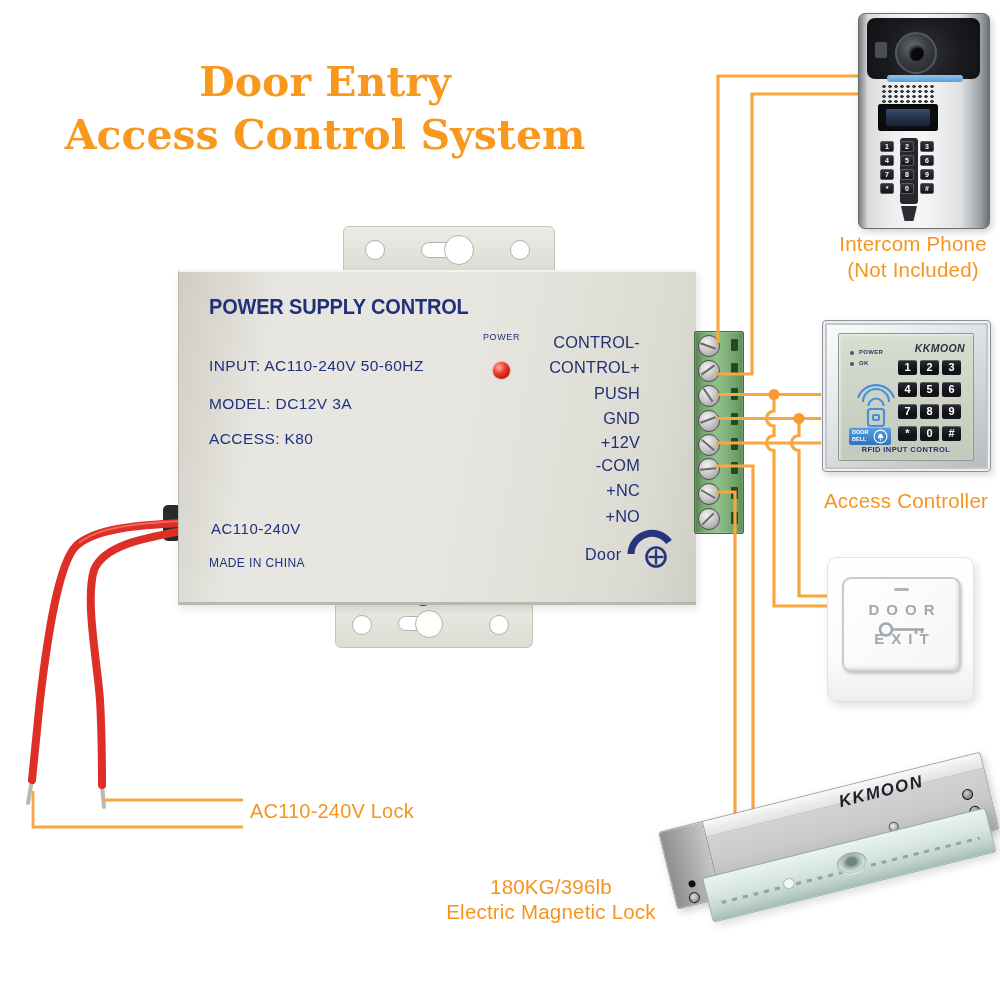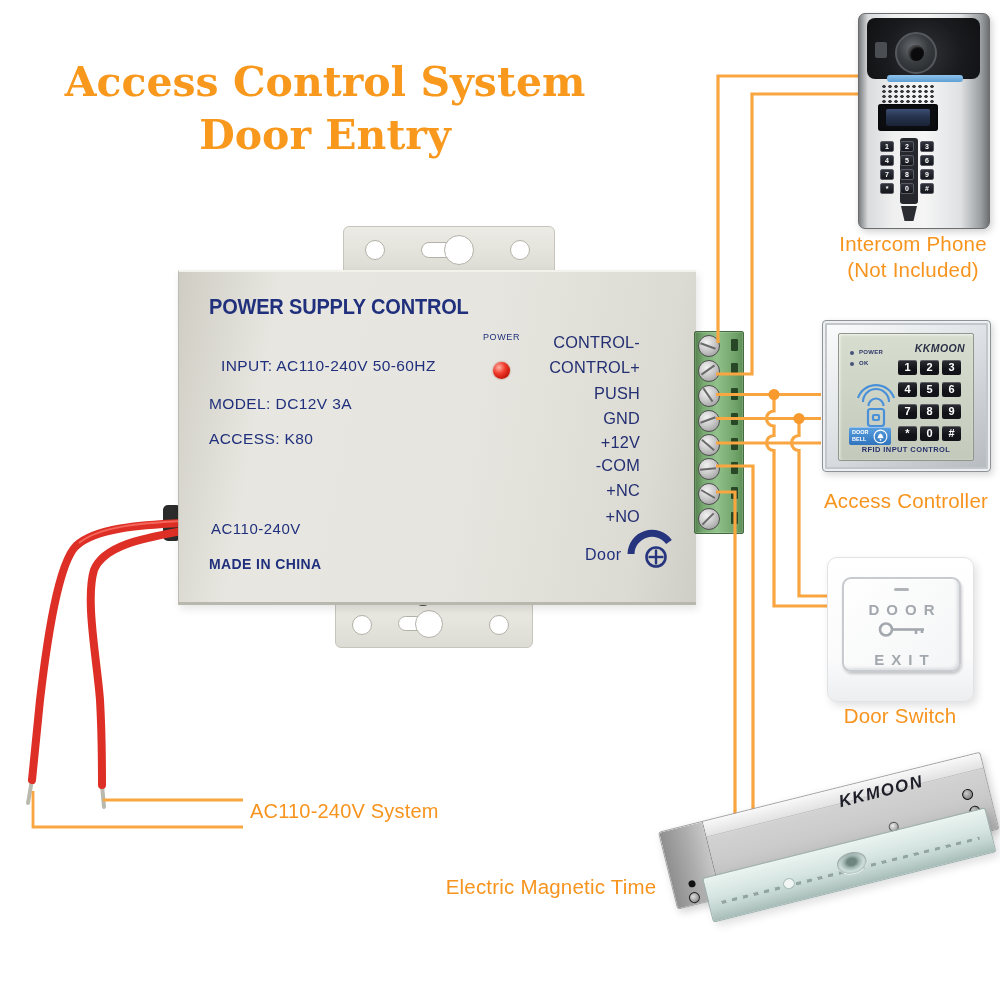--- a/index.html
+++ b/index.html
@@ -19,21 +19,21 @@
      box-shadow:2px 4px 8px rgba(0,0,0,.10);}
   .navy{color:#20307C;}
   #psu-title{left:30px;top:23px;font-size:21.5px;font-weight:bold;letter-spacing:-.2px;
              transform:scaleX(.93);transform-origin:left;}
   .psu-line{left:30px;font-size:15.5px;font-weight:500;letter-spacing:.4px;}
   #psu-power-label{left:304px;top:60px;font-size:9px;letter-spacing:.6px;}
   #psu-led{left:314px;top:90px;width:17px;height:17px;border-radius:50%;
      background:radial-gradient(circle at 35% 32%,#ffb4a6 0%,#f0392a 40%,#c01407 75%,#8e0d04 100%);
      box-shadow:0 0 2px rgba(150,20,10,.6);}
   #psu-voltage{left:32px;top:248px;font-size:15px;font-weight:500;letter-spacing:.5px;}
-  #psu-madein{left:30px;top:284px;font-size:14px;letter-spacing:.4px;font-weight:bold;}
+  #psu-madein{left:30px;top:284px;font-size:12px;letter-spacing:.4px;}
   #psu-time{left:406px;top:274px;font-size:16px;letter-spacing:.5px;}
   .tlabel{position:absolute;right:360px;width:160px;text-align:right;font-size:17px;
           color:#232f72;letter-spacing:.2px;transform:scaleX(.96);transform-origin:right;}
   
   #tblock{left:694px;top:331px;width:48px;height:201px;
      background:linear-gradient(90deg,#55804f 0%,#79aa72 18%,#92c18b 45%,#6fa268 85%,#5d8f57 100%);
      border:1px solid #446b40;border-radius:2px;
      box-shadow:inset 0 0 0 1px rgba(255,255,255,.15);}
   .screw{position:absolute;left:3px;width:20px;height:20px;border-radius:50%;
      background:radial-gradient(circle at 38% 32%,#f2f2f2 0%,#cacaca 45%,#8f8f8f 100%);
@@ -129,22 +129,22 @@
   
   .caption{position:absolute;color:#F7941E;font-size:20.5px;text-align:center;letter-spacing:.2px;}
   
   svg.layer{position:absolute;left:0;top:0;}
 </style>
 </head>
 <body>
 <div id="stage">
 
   <div class="abs" id="title">
+    <div>Door Entry</div>
     <div>Access Control System</div>
-    <div>Door Entry</div>
   </div>
 
   <svg class="layer" width="1000" height="1000">
     <rect x="163" y="505" width="18" height="36" rx="5" fill="#2b2b2b"></rect>
     <path d="M 32 780 L 28 803" stroke="#b9b9ad" stroke-width="4" fill="none" stroke-linecap="round"></path>
     <path d="M 102 785 L 104 807" stroke="#b9b9ad" stroke-width="4" fill="none" stroke-linecap="round"></path>
     <path d="M 182 523 C 140 525 95 528 76 546 C 58 564 47 640 40 700 C 36 740 34 760 32 780" stroke="#dd2f26" stroke-width="8" fill="none" stroke-linecap="round"></path>
     <path d="M 182 531 C 145 538 104 545 94 570 C 85 600 97 660 100 700 C 102 735 102 762 102 785" stroke="#dd2f26" stroke-width="8" fill="none" stroke-linecap="round"></path>
     <path d="M 182 521 C 142 523 100 526 79 543" stroke="#ff7d70" stroke-width="2" fill="none" opacity=".7"></path>
   </svg>
@@ -158,21 +158,21 @@
   <div class="abs bracket" style="left:335px;top:598px;width:196px;height:48px;border-radius:0 0 6px 6px;">
     <div class="abs" style="left:80px;top:-2px;width:14px;height:9px;border-radius:50%;background:#4a4a42;"></div>
     <div class="hole" style="left:16px;top:16px;width:18px;height:18px;"></div>
     <div class="keynotch" style="left:62px;top:17px;width:36px;height:13px;"></div>
     <div class="hole" style="left:79px;top:11px;width:26px;height:26px;"></div>
     <div class="hole" style="left:153px;top:16px;width:18px;height:18px;"></div>
   </div>
 
   <div class="abs" id="psu-box">
     <div class="abs navy" id="psu-title">POWER SUPPLY CONTROL</div>
-    <div class="abs navy psu-line" style="top:85px;margin-left:12px;">INPUT: AC110-240V 50-60HZ</div>
+    <div class="abs navy psu-line" style="top:85px;">INPUT: AC110-240V 50-60HZ</div>
     <div class="abs navy psu-line" style="top:123px;">MODEL: DC12V 3A</div>
     <div class="abs navy psu-line" style="top:158px;">ACCESS: K80</div>
     <div class="abs navy" id="psu-power-label">POWER</div>
     <div class="abs" id="psu-led"></div>
     <div class="abs navy" id="psu-voltage">AC110-240V</div>
     <div class="abs navy" id="psu-madein">MADE IN CHINA</div>
     <div class="abs navy" id="psu-time">Door</div>
     <svg class="abs" style="left:446px;top:255px;" width="50" height="44">
       <path d="M 6 27 A 21 21 0 0 1 44 15" stroke="#27357f" stroke-width="7" fill="none"></path>
       <circle cx="31" cy="30" r="9.5" stroke="#27357f" stroke-width="2.6" fill="none"></circle>
@@ -327,37 +327,37 @@
       <div class="abs" id="ds-dash"></div>
       <div class="ds-word" style="top:22px;">DOOR</div>
       <svg class="abs" style="left:34px;top:42px;" width="50" height="17">
         <g stroke="#a3a8ae" stroke-width="2.6" fill="none">
           <circle cx="8" cy="8.5" r="6"></circle>
           <line x1="14" y1="8.5" x2="46" y2="8.5"></line>
           <line x1="38" y1="8.5" x2="38" y2="13"></line>
           <line x1="44" y1="8.5" x2="44" y2="12"></line>
         </g>
       </svg>
-      <div class="ds-word" style="top:72px;">EXIT</div>
-    </div>
-  </div>
-  <div class="caption" style="left:810px;top:704px;width:180px;">Door Switch</div>
+      <div class="ds-word" style="top:51px;">EXIT</div>
+    </div>
+  </div>
 
   <div class="abs" id="lock-bar">
     <div class="abs" id="lock-endcap"></div>
     <div class="abs" id="lock-brand">KKMOON</div>
     <div class="lockdot" style="left:16px;top:54px;width:7px;height:7px;background:#111;"></div>
     <div class="lockdot" style="left:13px;top:66px;width:9px;height:9px;background:radial-gradient(circle at 40% 35%,#ddd,#777);border:1px solid #222;"></div>
     <div class="lockdot" style="left:224px;top:46px;width:8px;height:8px;background:radial-gradient(circle at 40% 35%,#eee,#888);border:1px solid #555;"></div>
     <div class="lockdot" style="left:303px;top:32px;width:9px;height:9px;background:radial-gradient(circle at 40% 35%,#ccc,#666);border:1.5px solid #111;"></div>
     <div class="lockdot" style="left:306px;top:50px;width:9px;height:9px;background:radial-gradient(circle at 40% 35%,#ccc,#666);border:1.5px solid #111;"></div>
   </div>
   <div class="abs" id="lock-plate">
     <div class="abs" id="lp-hole"></div>
     <div class="abs" id="lp-dot"></div>
   </div>
   <div class="caption" style="left:398px;top:874px;width:306px;line-height:1.22;">
-    <div>Electric Magnetic Time</div>
-  </div>
-
-  <div class="caption" style="left:250px;top:800px;width:200px;text-align:left;font-size:20px;">AC110-240V System</div>
+    <div>180KG/396lb</div>
+    <div>Electric Magnetic Lock</div>
+  </div>
+
+  <div class="caption" style="left:250px;top:800px;width:200px;text-align:left;font-size:20px;">AC110-240V Lock</div>
 
 </div>
 
 </body></html>

